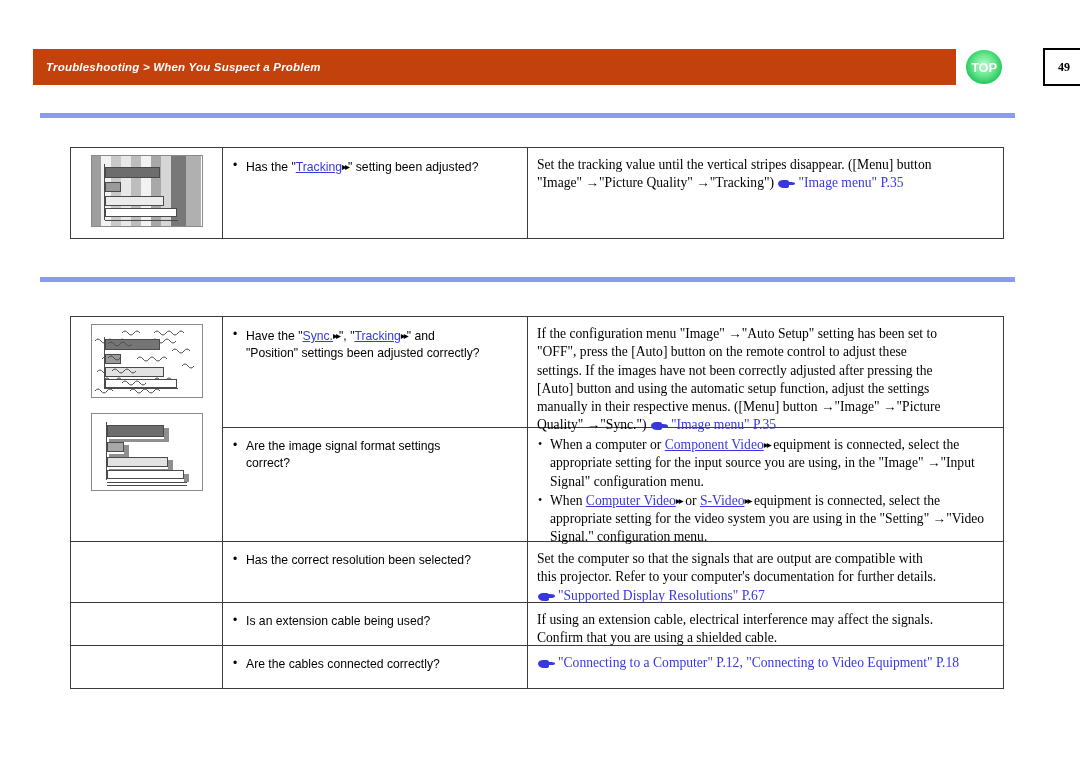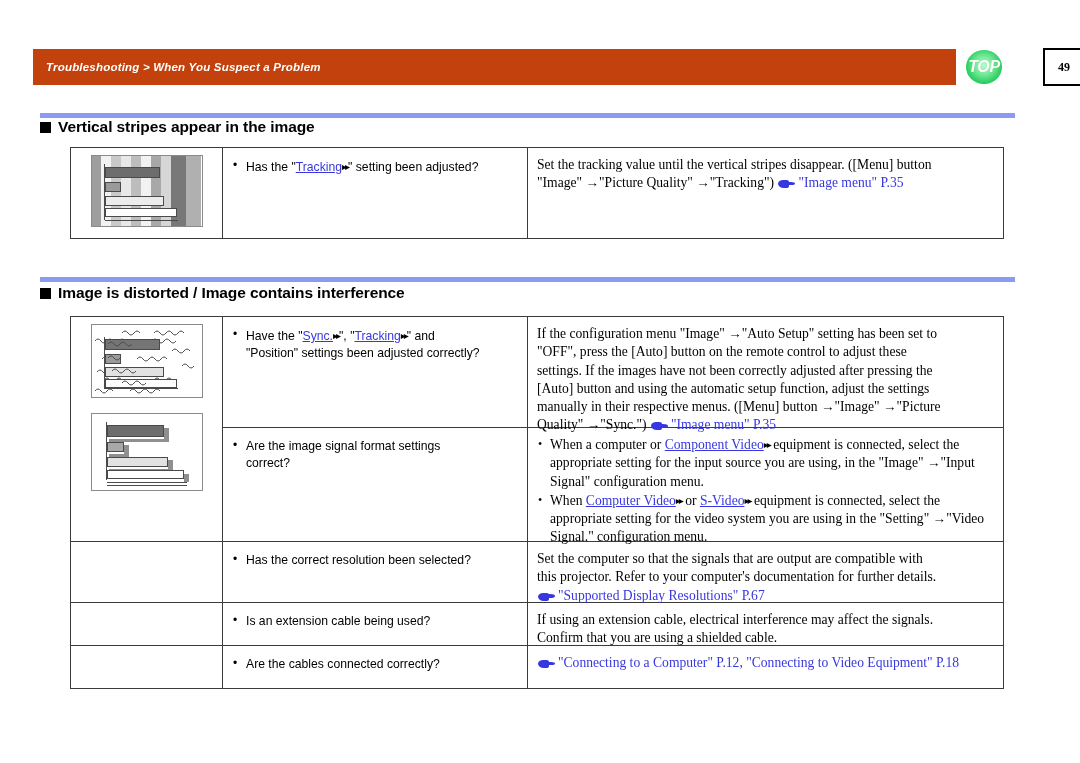--- a/index.html
+++ b/index.html
@@ -37,23 +37,22 @@
   .top-button {
     position: absolute;
     left: 933px; top: 1px;
     width: 36px; height: 34px;
     border-radius: 50%;
     background: radial-gradient(circle at 50% 45%, #b6ffcf 0%, #66e58c 42%, #21c95a 72%, #9fffc0 100%);
     display: flex; align-items: center; justify-content: center;
   }
   .top-button-label {
     color: #ffffff;
-    font-size: 16px;
+    font-size: 13px;
     font-weight: bold;
-    font-style: italic;
     letter-spacing: -.3px;
     text-shadow: 0 0 1px rgba(0,0,0,.15);
     text-align: right;
   }
   .page-number-box {
     position: absolute;
     left: 1010px; top: -1px;
     width: 42px; height: 38px;
     border: 2px solid #000;
     background: #fff;
@@ -227,24 +226,20 @@
     </div>
     <div class="top-button">
       <span class="top-button-label">TOP</span>
     </div>
     <div class="page-number-box">
       <span class="page-number-text">49</span>
     </div>
   </div>
 
   <div class="section-rule" style="top:113px;"></div>
-  <div class="section-heading" style="top:118px;">
-    <span class="heading-bullet"></span>
-    <span class="heading-text">Vertical stripes appear in the image</span>
-  </div>
 
   <table class="tbl" style="left:70px; top:147px;">
     <tbody>
         <tr>
       <td class="col-illus">
         <div class="cell-illus">
           
           <div class="illus illus-stripes">
             <div class="stripe-bg">
               <span style="width:9%;  background:#9e9e9e;"></span>
@@ -285,24 +280,20 @@
               <span class="hand-icon"><span class="palm"></span><span class="finger"></span></span><a class="link-ref">"Image menu" P.35</a>
             </div>
           </div>
         </div>
       </td>
     </tr>
   </tbody>
     </table>
 
   <div class="section-rule" style="top:277px;"></div>
-  <div class="section-heading" style="top:284px;">
-    <span class="heading-bullet"></span>
-    <span class="heading-text">Image is distorted / Image contains interference</span>
-  </div>
 
   <table class="tbl" style="left:70px; top:316px;">
 
     <tbody>
         <tr>
       <td class="col-illus" rowspan="2">
         <div class="cell-illus">
           
           <div class="illus illus-wavy">
             <svg class="wave-svg" width="112" height="74" viewBox="0 0 112 74">

